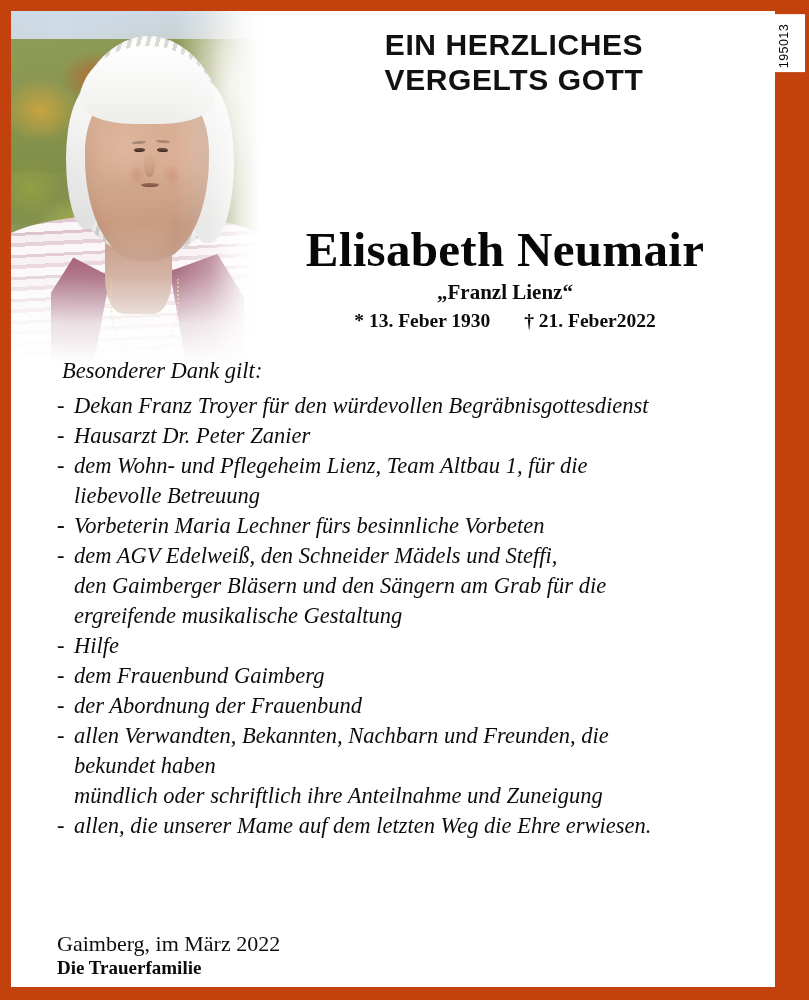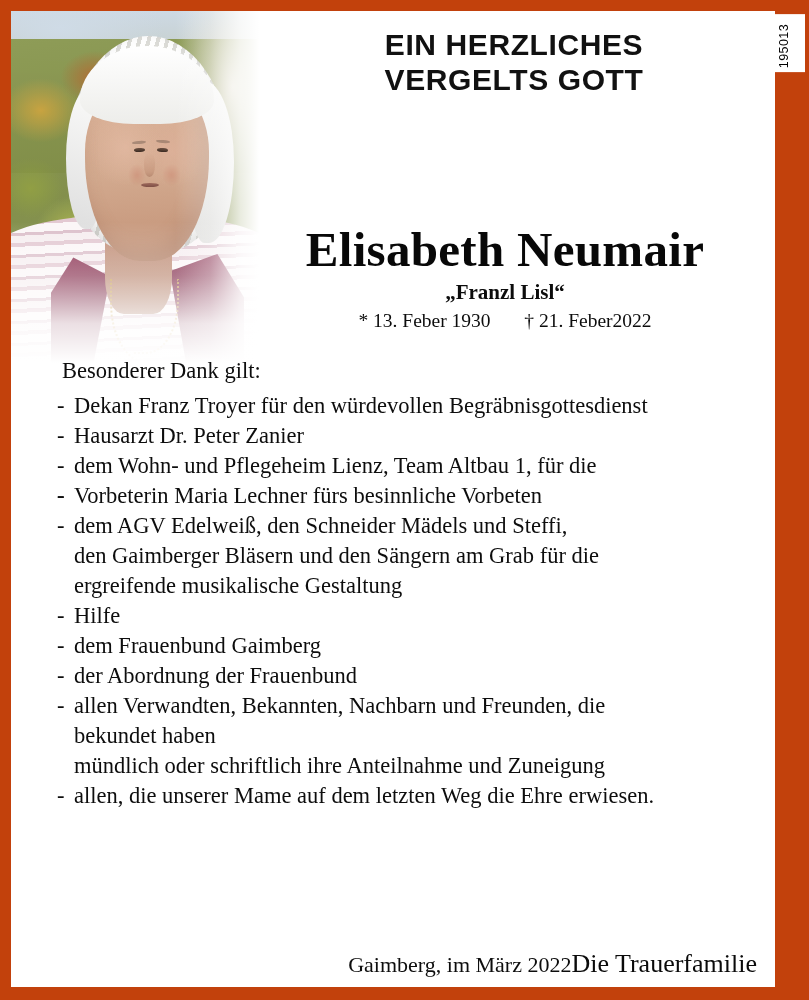--- a/index.html
+++ b/index.html
@@ -313,33 +313,34 @@
   .nickname {
     font-size: 21px;
     line-height: 24px;
     font-weight: bold;
     color: #0c0c0c;
     margin: 3px 0 0 0;
   }
   .dates {
     font-size: 19.5px;
     line-height: 23px;
-    font-weight: normal;
+    font-weight: bold;
     color: #0c0c0c;
     margin: 5px 0 0 0;
   }
   .dates .date-gap { display: inline-block; width: 24px; }
 
   
   .body-block {
     position: absolute;
     left: 42px;
     right: 14px;
     top: 345px;
     z-index: 4;
+    font-style: italic;
   }
   .thanks-intro {
     font-size: 22.5px;
     line-height: 30px;
     color: #0d0d0d;
     margin: 0 0 5px 9px;
   }
   .thanks-list {
     list-style: none;
     margin: 0;
@@ -364,28 +365,29 @@
   
   .footer {
     position: absolute;
     left: 46px;
     right: 18px;
     bottom: 8px;
     display: flex;
     justify-content: flex-end;
     align-items: baseline;
     z-index: 4;
+    flex-direction: column;
   }
   .footer-place {
     font-size: 22px;
     color: #0d0d0d;
   }
   .footer-family {
-    font-size: 26px;
-    font-weight: normal;
+    font-size: 19px;
+    font-weight: bold;
     color: #0a0a0a;
   }
 </style>
 </head>
 <body>
 
 <div class="notice">
 
   <div class="ref-number">195013</div>
 
@@ -430,21 +432,21 @@
 
     <div class="header-block">
       <h1 class="headline">
         <span class="hl-line">EIN HERZLICHES</span>
         <span class="hl-line">VERGELTS GOTT</span>
       </h1>
     </div>
 
     <div class="name-block">
       <div class="full-name">Elisabeth Neumair</div>
-      <div class="nickname">„Franzl Lisl“</div>
+      <div class="nickname">„Franzl Lienz“</div>
       <div class="dates">
         <span>*</span>
         <span>13. Feber 1930</span>
         <span class="date-gap"></span>
         <span>†</span>
         <span>21. Feber2022</span>
       </div>
     </div>
 
     <div class="body-block">
@@ -459,20 +461,21 @@
           <li class="thanks-item">
             <span class="dash">-</span>
             <span class="item-text">
               <span class="cont">Hausarzt Dr. Peter Zanier</span>
             </span>
           </li>
           <li class="thanks-item">
             <span class="dash">-</span>
             <span class="item-text">
               <span class="cont">dem Wohn- und Pflegeheim Lienz, Team Altbau 1, für die</span>
+              <span class="cont">liebevolle Betreuung</span>
             </span>
           </li>
           <li class="thanks-item">
             <span class="dash">-</span>
             <span class="item-text">
             </span>
           </li>
           <li class="thanks-item">
             <span class="dash">-</span>
             <span class="item-text">

